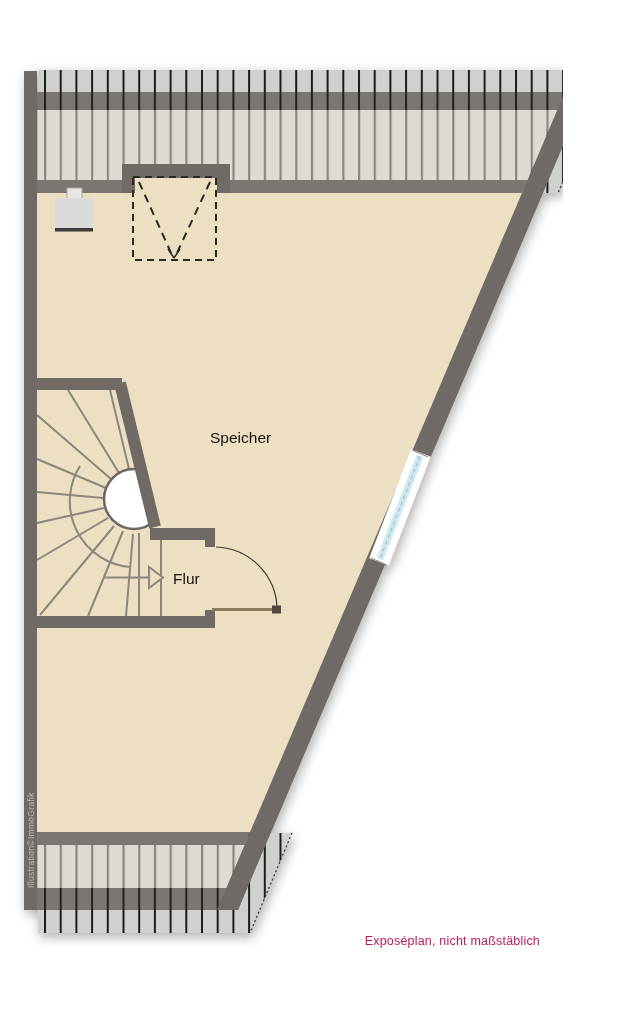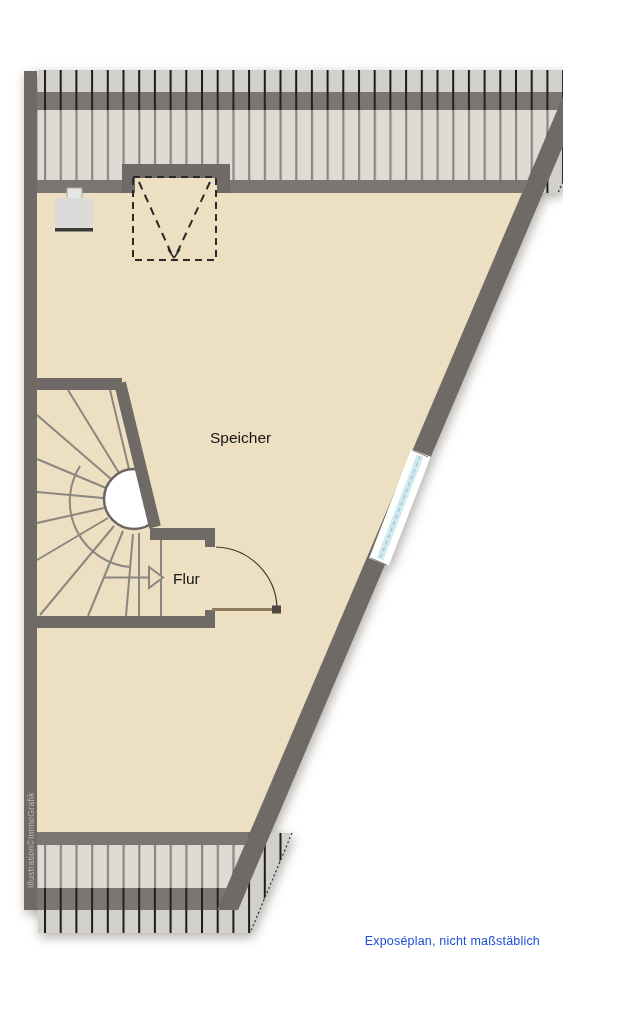--- a/index.html
+++ b/index.html
@@ -28,21 +28,21 @@
   .watermark-text {
     font-size: 8.5px;
     fill: #BDBAB7;
     letter-spacing: 0.3px;
   }
   .disclaimer {
     position: absolute;
     top: 934px;
     right: 23px;
     font-size: 12.5px;
-    color: #1d4ed8;
+    color: #be185d;
     letter-spacing: 0.2px;
   }
 </style>
 </head>
 <body>
 
 <div class="stage">
 
   <svg class="plan-svg" width="641" height="1023" viewBox="0 0 641 1023">
     <defs>

